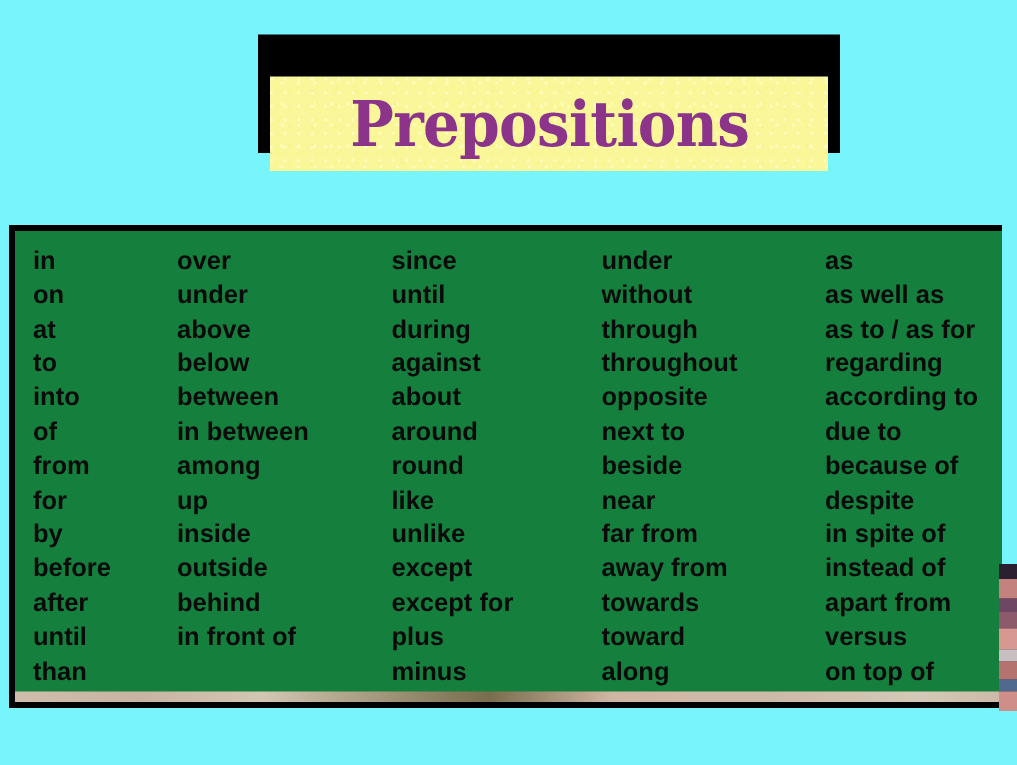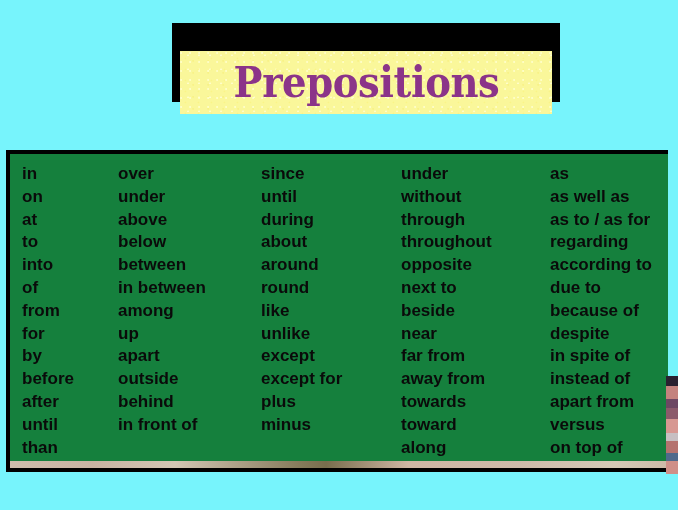--- a/index.html
+++ b/index.html
@@ -185,30 +185,31 @@
 
         <div class="word-col" id="col-2">
           <span class="word-item">over</span>
           <span class="word-item">under</span>
           <span class="word-item">above</span>
           <span class="word-item">below</span>
           <span class="word-item">between</span>
           <span class="word-item">in between</span>
           <span class="word-item">among</span>
           <span class="word-item">up</span>
-          <span class="word-item">apart</span>
+          <span class="word-item">inside</span>
           <span class="word-item">outside</span>
           <span class="word-item">behind</span>
           <span class="word-item">in front of</span>
         </div>
 
         <div class="word-col" id="col-3">
           <span class="word-item">since</span>
           <span class="word-item">until</span>
           <span class="word-item">during</span>
+          <span class="word-item">against</span>
           <span class="word-item">about</span>
           <span class="word-item">around</span>
           <span class="word-item">round</span>
           <span class="word-item">like</span>
           <span class="word-item">unlike</span>
           <span class="word-item">except</span>
           <span class="word-item">except for</span>
           <span class="word-item">plus</span>
           <span class="word-item">minus</span>
         </div>

